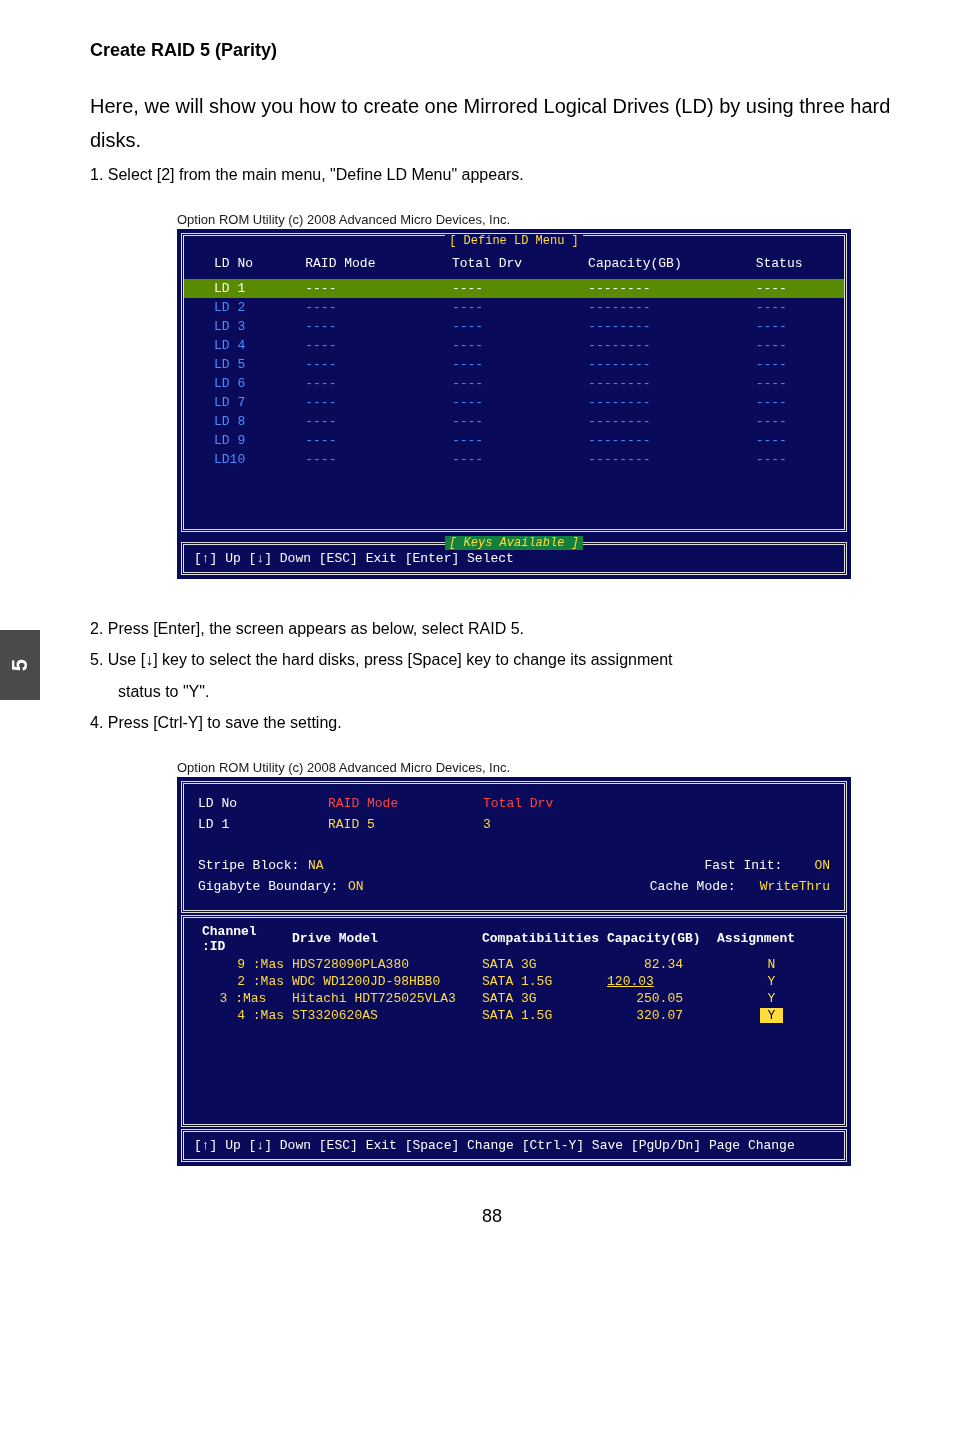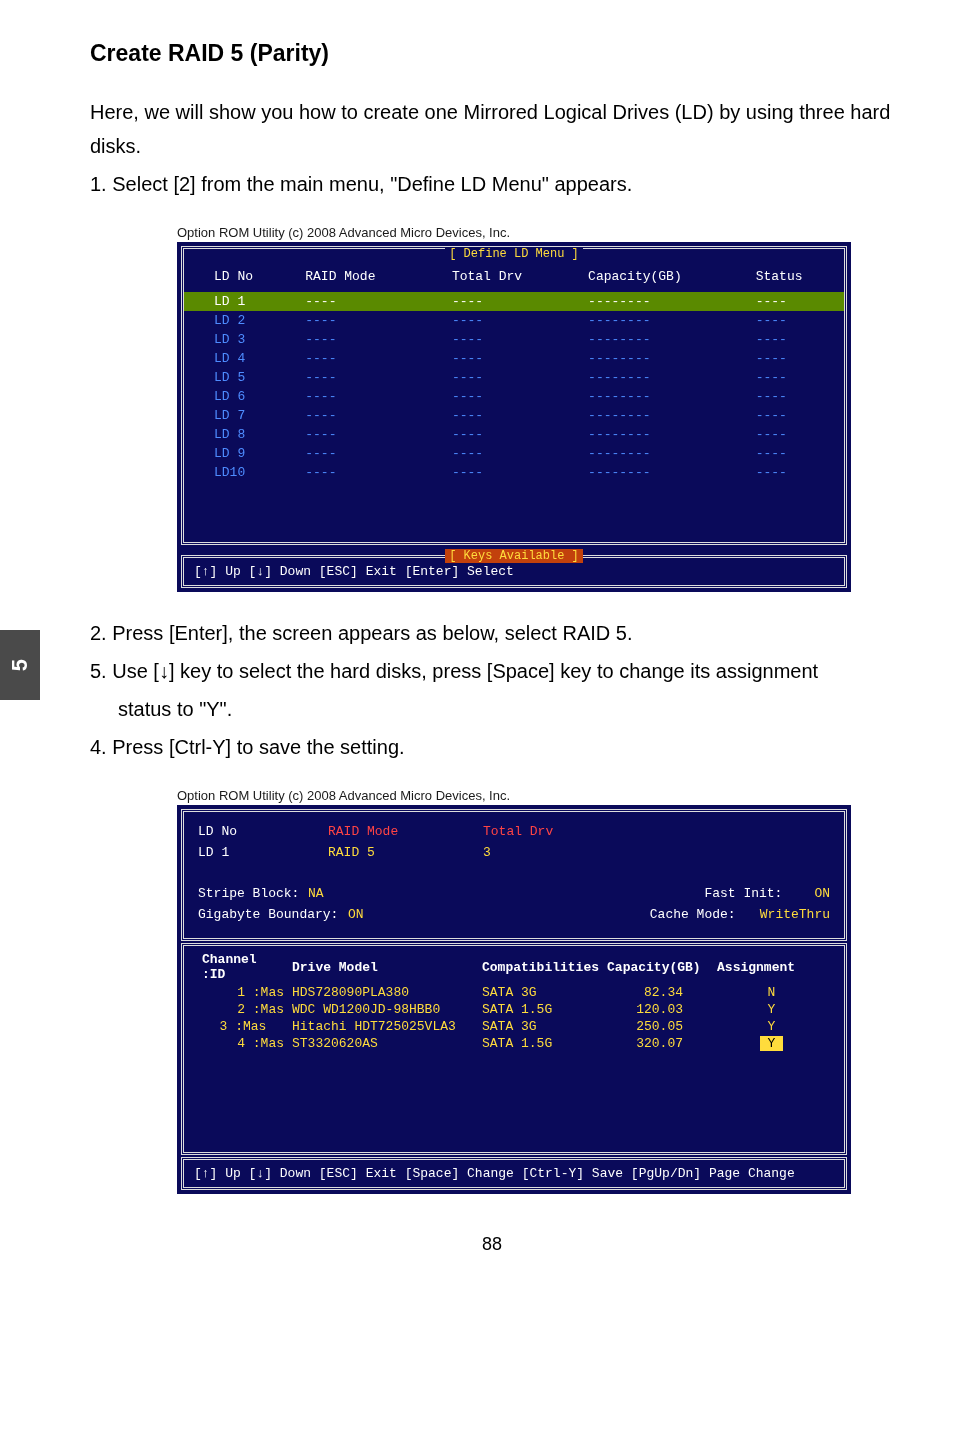--- a/index.html
+++ b/index.html
@@ -21,38 +21,38 @@
     background: #4a4a4a;
     color: #fff;
     display: flex;
     align-items: center;
     justify-content: center;
     font-size: 22px;
     font-weight: bold;
   }
   .side-tab span { transform: rotate(-90deg); }
   h2.section-title {
-    font-size: 23px;
+    font-size: 18px;
     font-weight: bold;
     margin-bottom: 28px;
   }
   p.body {
     font-size: 20px;
     line-height: 1.7;
     margin-bottom: 4px;
   }
   p.step {
-    font-size: 20px;
+    font-size: 16px;
     line-height: 1.7;
     margin-bottom: 4px;
   }
   .indent { padding-left: 28px; }
   .bios-wrap {
     width: 718px;
-    margin: 24px auto 24px auto;
+    margin: 24px auto 36px auto;
     padding-left: 44px;
   }
   .bios-caption {
     font-size: 13px;
     color: #1a1a1a;
     margin-bottom: 2px;
   }
   .bios-panel {
     background: #0a0a5a;
     border: 2px solid #0a0a5a;
@@ -96,22 +96,23 @@
   .hl-row td { background: #5a8a00; color: #ffffff; }
   .keys-title {
     text-align: center;
     color: #ffdc3c;
     font-size: 12px;
     margin-top: 4px;
     margin-bottom: -10px;
     position: relative;
   }
   .keys-title span {
-    background: #c2410c;
+    background: #15803d;
     padding: 0 4px;
+    font-style: italic;
   }
   .footer-keys {
     color: #ffffff;
     padding: 6px 10px;
     font-size: 13px;
   }
   .bios2-inner { padding: 12px 14px 10px 14px; }
   .row2 { display: flex; margin-bottom: 6px; }
   .lbl-white { color: #fff; }
   .lbl-yellow { color: #ffdc3c; }
@@ -303,31 +304,31 @@
             <tr>
               <th style="width:90px;">Channel :ID</th>
               <th style="width:190px;">Drive Model</th>
               <th style="width:120px;">Compatibilities</th>
               <th style="width:110px;">Capacity(GB)</th>
               <th>Assignment</th>
             </tr>
           </thead>
           <tbody id="bios2-rows">
               <tr>
-                <td class="lbl-yellow" style="text-align: right; padding-right: 4px;">1 :Mas</td>
+                <td class="lbl-yellow" style="text-align: right; padding-right: 4px;">9 :Mas</td>
                 <td class="lbl-yellow">HDS728090PLA380</td>
                 <td class="lbl-yellow">SATA  3G</td>
                 <td class="lbl-yellow" style="text-align: right; padding-right: 30px;">82.34</td>
                 <td class="lbl-yellow" style="text-align: center;">N</td>
               </tr>
               <tr>
                 <td class="lbl-yellow" style="text-align: right; padding-right: 4px;">2 :Mas</td>
                 <td class="lbl-yellow">WDC WD1200JD-98HBB0</td>
                 <td class="lbl-yellow">SATA  1.5G</td>
-                <td class="lbl-yellow" style="text-align: right; padding-right: 30px;">120.03</td>
+                <td class="lbl-yellow" style="padding-right: 30px; text-decoration: underline;">120.03</td>
                 <td class="lbl-yellow" style="text-align: center;">Y</td>
               </tr>
               <tr>
                 <td class="lbl-yellow" style="text-align: center; padding-right: 4px;">3 :Mas</td>
                 <td class="lbl-yellow">Hitachi HDT725025VLA3</td>
                 <td class="lbl-yellow">SATA  3G</td>
                 <td class="lbl-yellow" style="text-align: right; padding-right: 30px;">250.05</td>
                 <td class="lbl-yellow" style="text-align: center;">Y</td>
               </tr>
               <tr>

